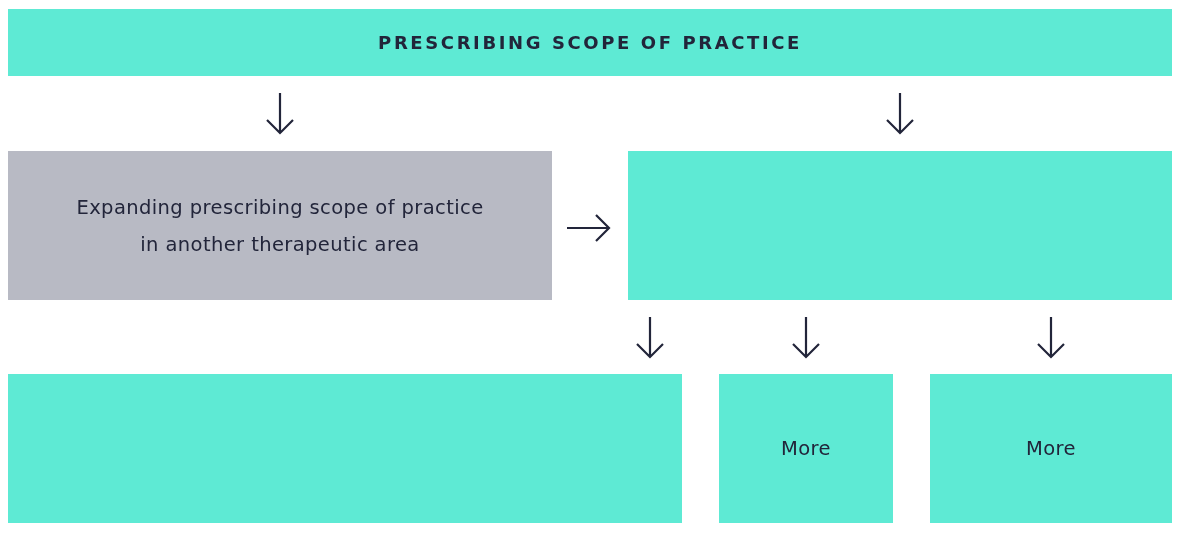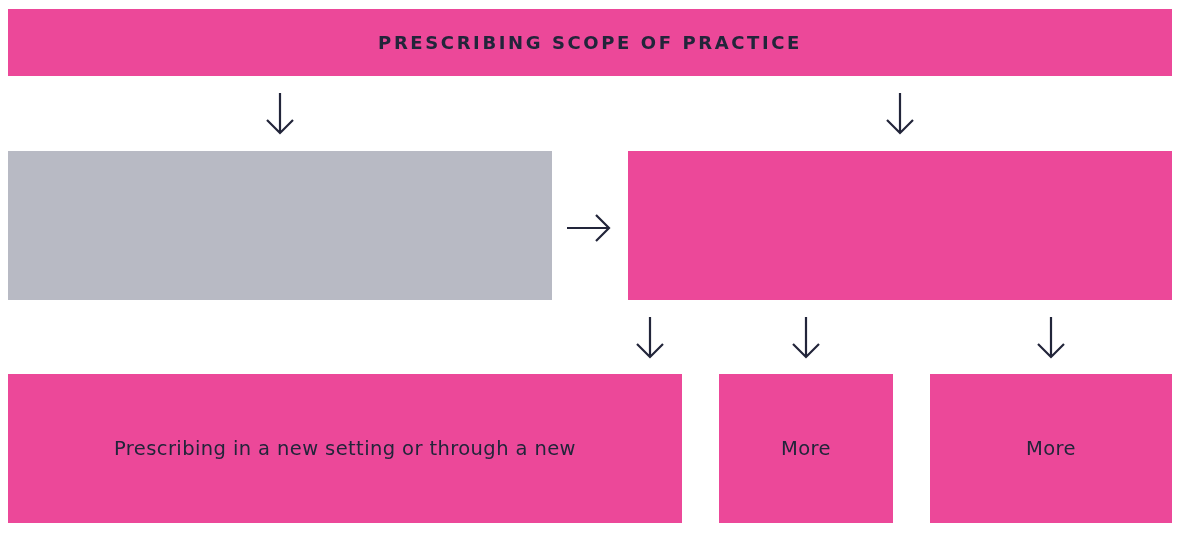--- a/index.html
+++ b/index.html
@@ -1,19 +1,19 @@
 <!DOCTYPE html>
 <html><head>
   <meta charset="utf-8">
   <style>
     html, body { margin: 0; padding: 0; background: #ffffff; }
     body { width: 1180px; height: 533px; position: relative; overflow: hidden;
            font-family: "DejaVu Sans", sans-serif; color: #22253a; }
     .box { position: absolute; display: flex; align-items: center; justify-content: center;
-           text-align: center; background: #ec4899; box-sizing: border-box; }
+           text-align: center; background: #5eead4; box-sizing: border-box; }
     .box.dark { background: #b8bac4; }
     .header-text { font-weight: bold; font-size: 18px; letter-spacing: 2.6px; }
     .body-text { font-size: 19.5px; line-height: 37px; letter-spacing: 0.4px; }
     .arrow { position: absolute; }
     .arrow svg { display: block; }
   </style>
 </head>
 <body>
 
 <div class="box" style="left:8px; top:9px; width:1164px; height:67px;">
@@ -26,20 +26,22 @@
     </svg>
 </div>
 <div class="arrow" style="left:884px; top:92px;">
   <svg width="32" height="44" viewBox="0 0 32 44">
       <path d="M16 1 V41 M3 28 L16 41 L29 28" fill="none" stroke="#22253a" stroke-width="2.2"></path>
     </svg>
 </div>
 
 <div class="box dark" style="left:8px; top:151px; width:544px; height:149px;">
   <div class="body-text">
+    <div>Expanding prescribing scope of practice</div>
+    <div>in another therapeutic area</div>
   </div>
 </div>
 
 <div class="arrow" style="left:566px; top:212px;">
   <svg width="46" height="32" viewBox="0 0 46 32">
       <path d="M1 16 H43 M30 3 L43 16 L30 29" fill="none" stroke="#22253a" stroke-width="2.2"></path>
     </svg>
 </div>
 
 <div class="box" style="left:628px; top:151px; width:544px; height:149px;">
@@ -58,21 +60,20 @@
     </svg>
 </div>
 <div class="arrow" style="left:1035px; top:316px;">
   <svg width="32" height="44" viewBox="0 0 32 44">
       <path d="M16 1 V41 M3 28 L16 41 L29 28" fill="none" stroke="#22253a" stroke-width="2.2"></path>
     </svg>
 </div>
 
 <div class="box" style="left:8px; top:374px; width:674px; height:149px;">
   <div class="body-text">
-    <div>Prescribing in a new setting or through a new</div>
   </div>
 </div>
 
 <div class="box" style="left:719px; top:374px; width:174px; height:149px;">
   <div class="body-text">
     <div>More</div>
   </div>
 </div>
 
 <div class="box" style="left:930px; top:374px; width:242px; height:149px;">

